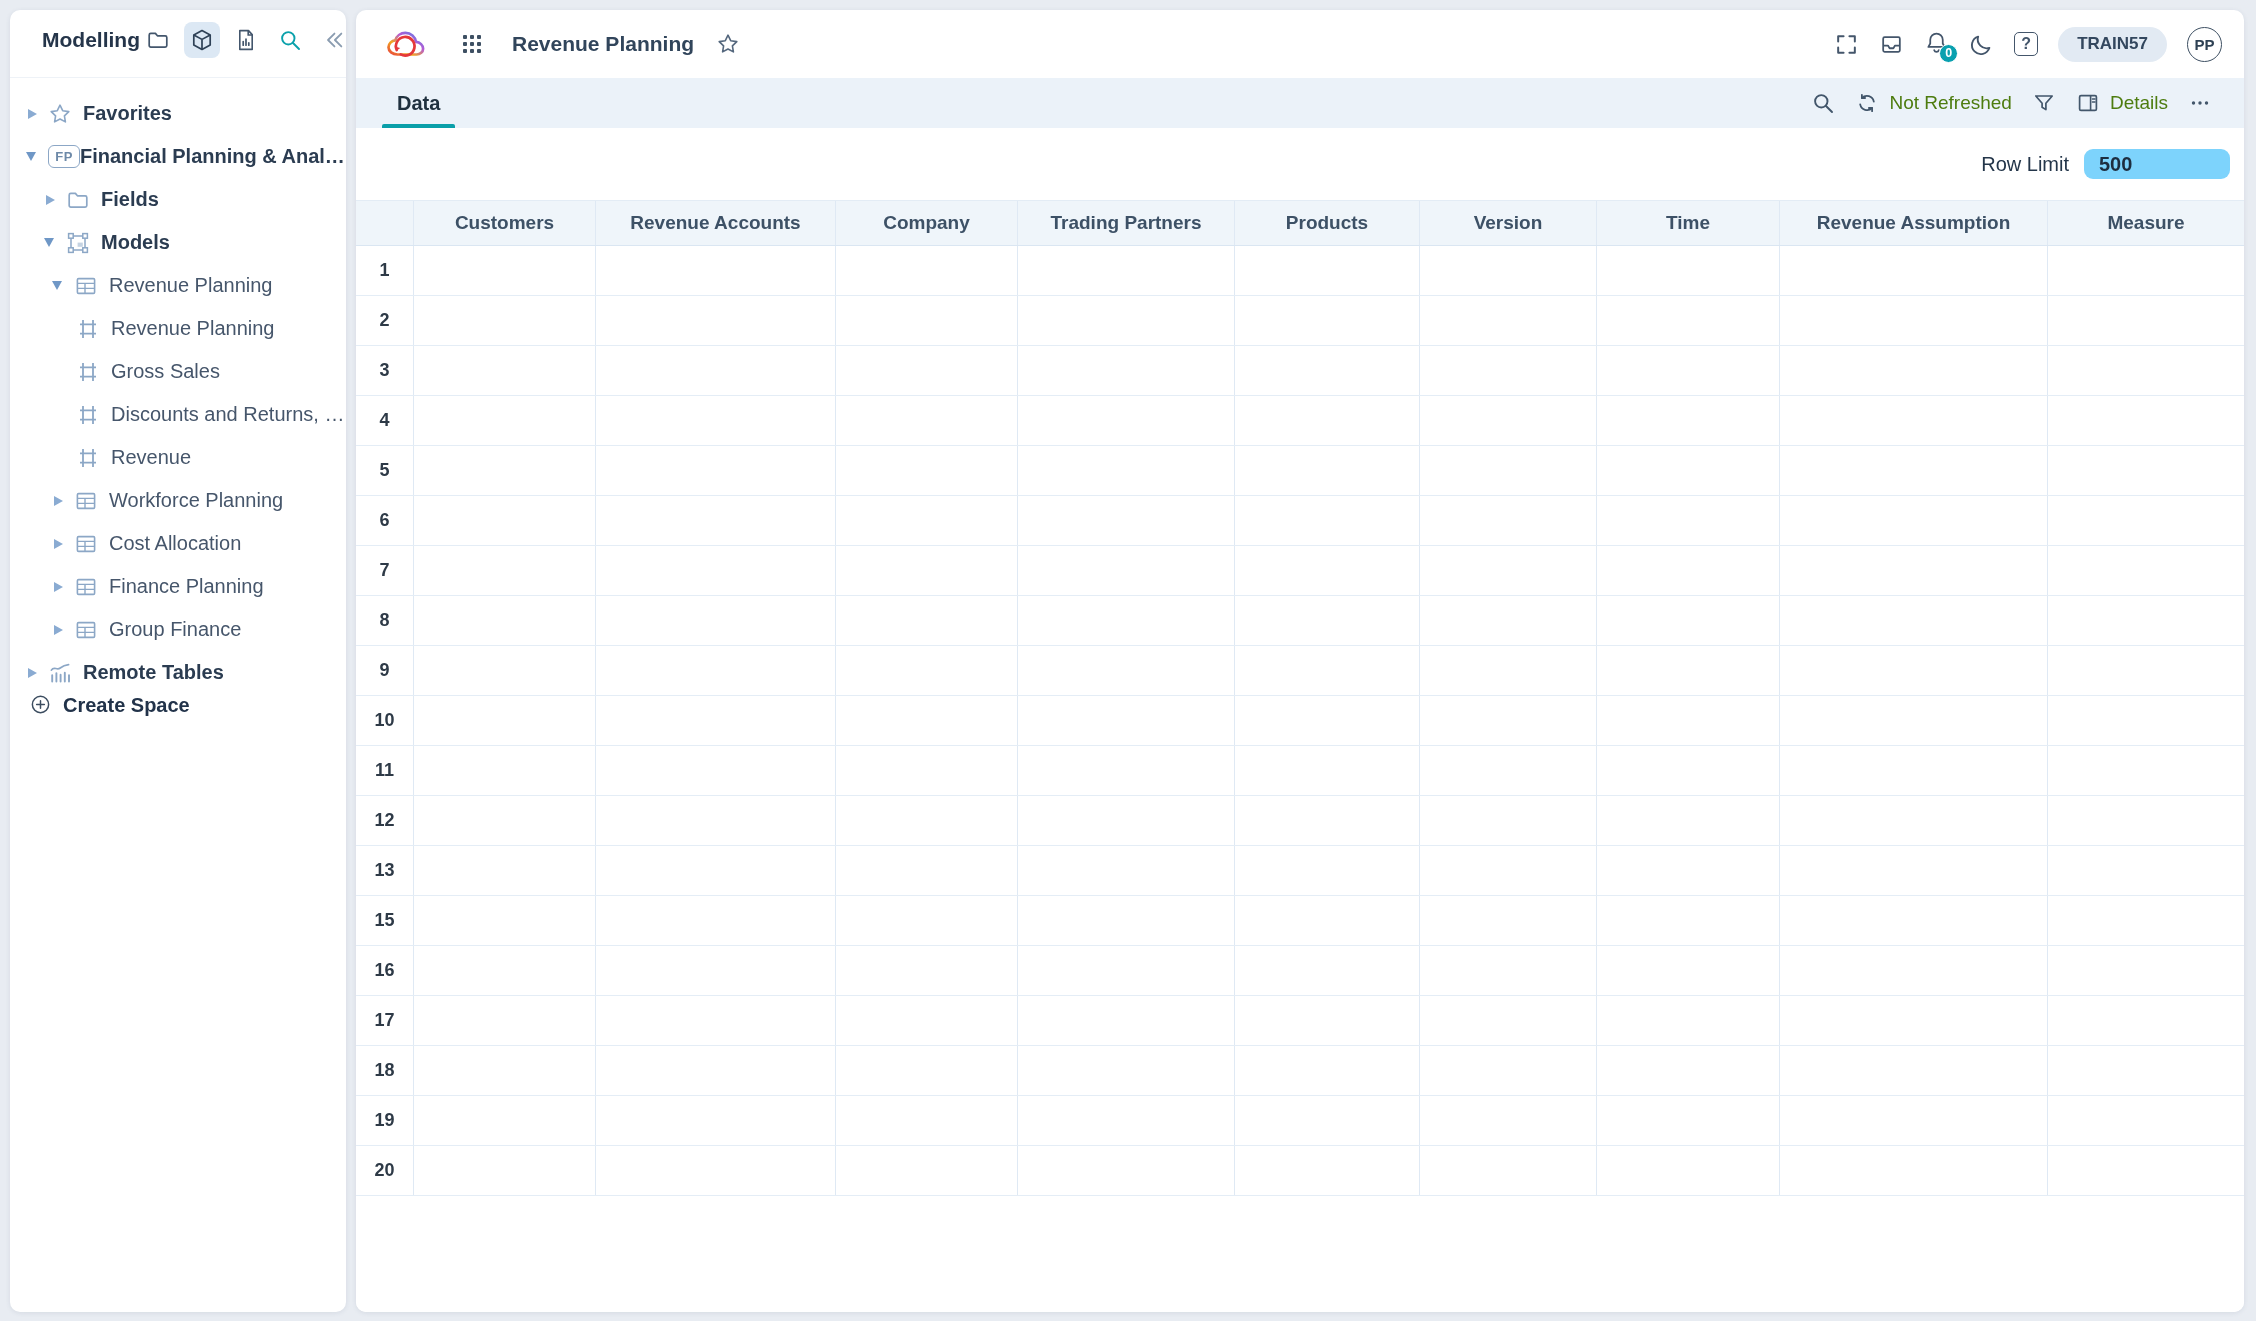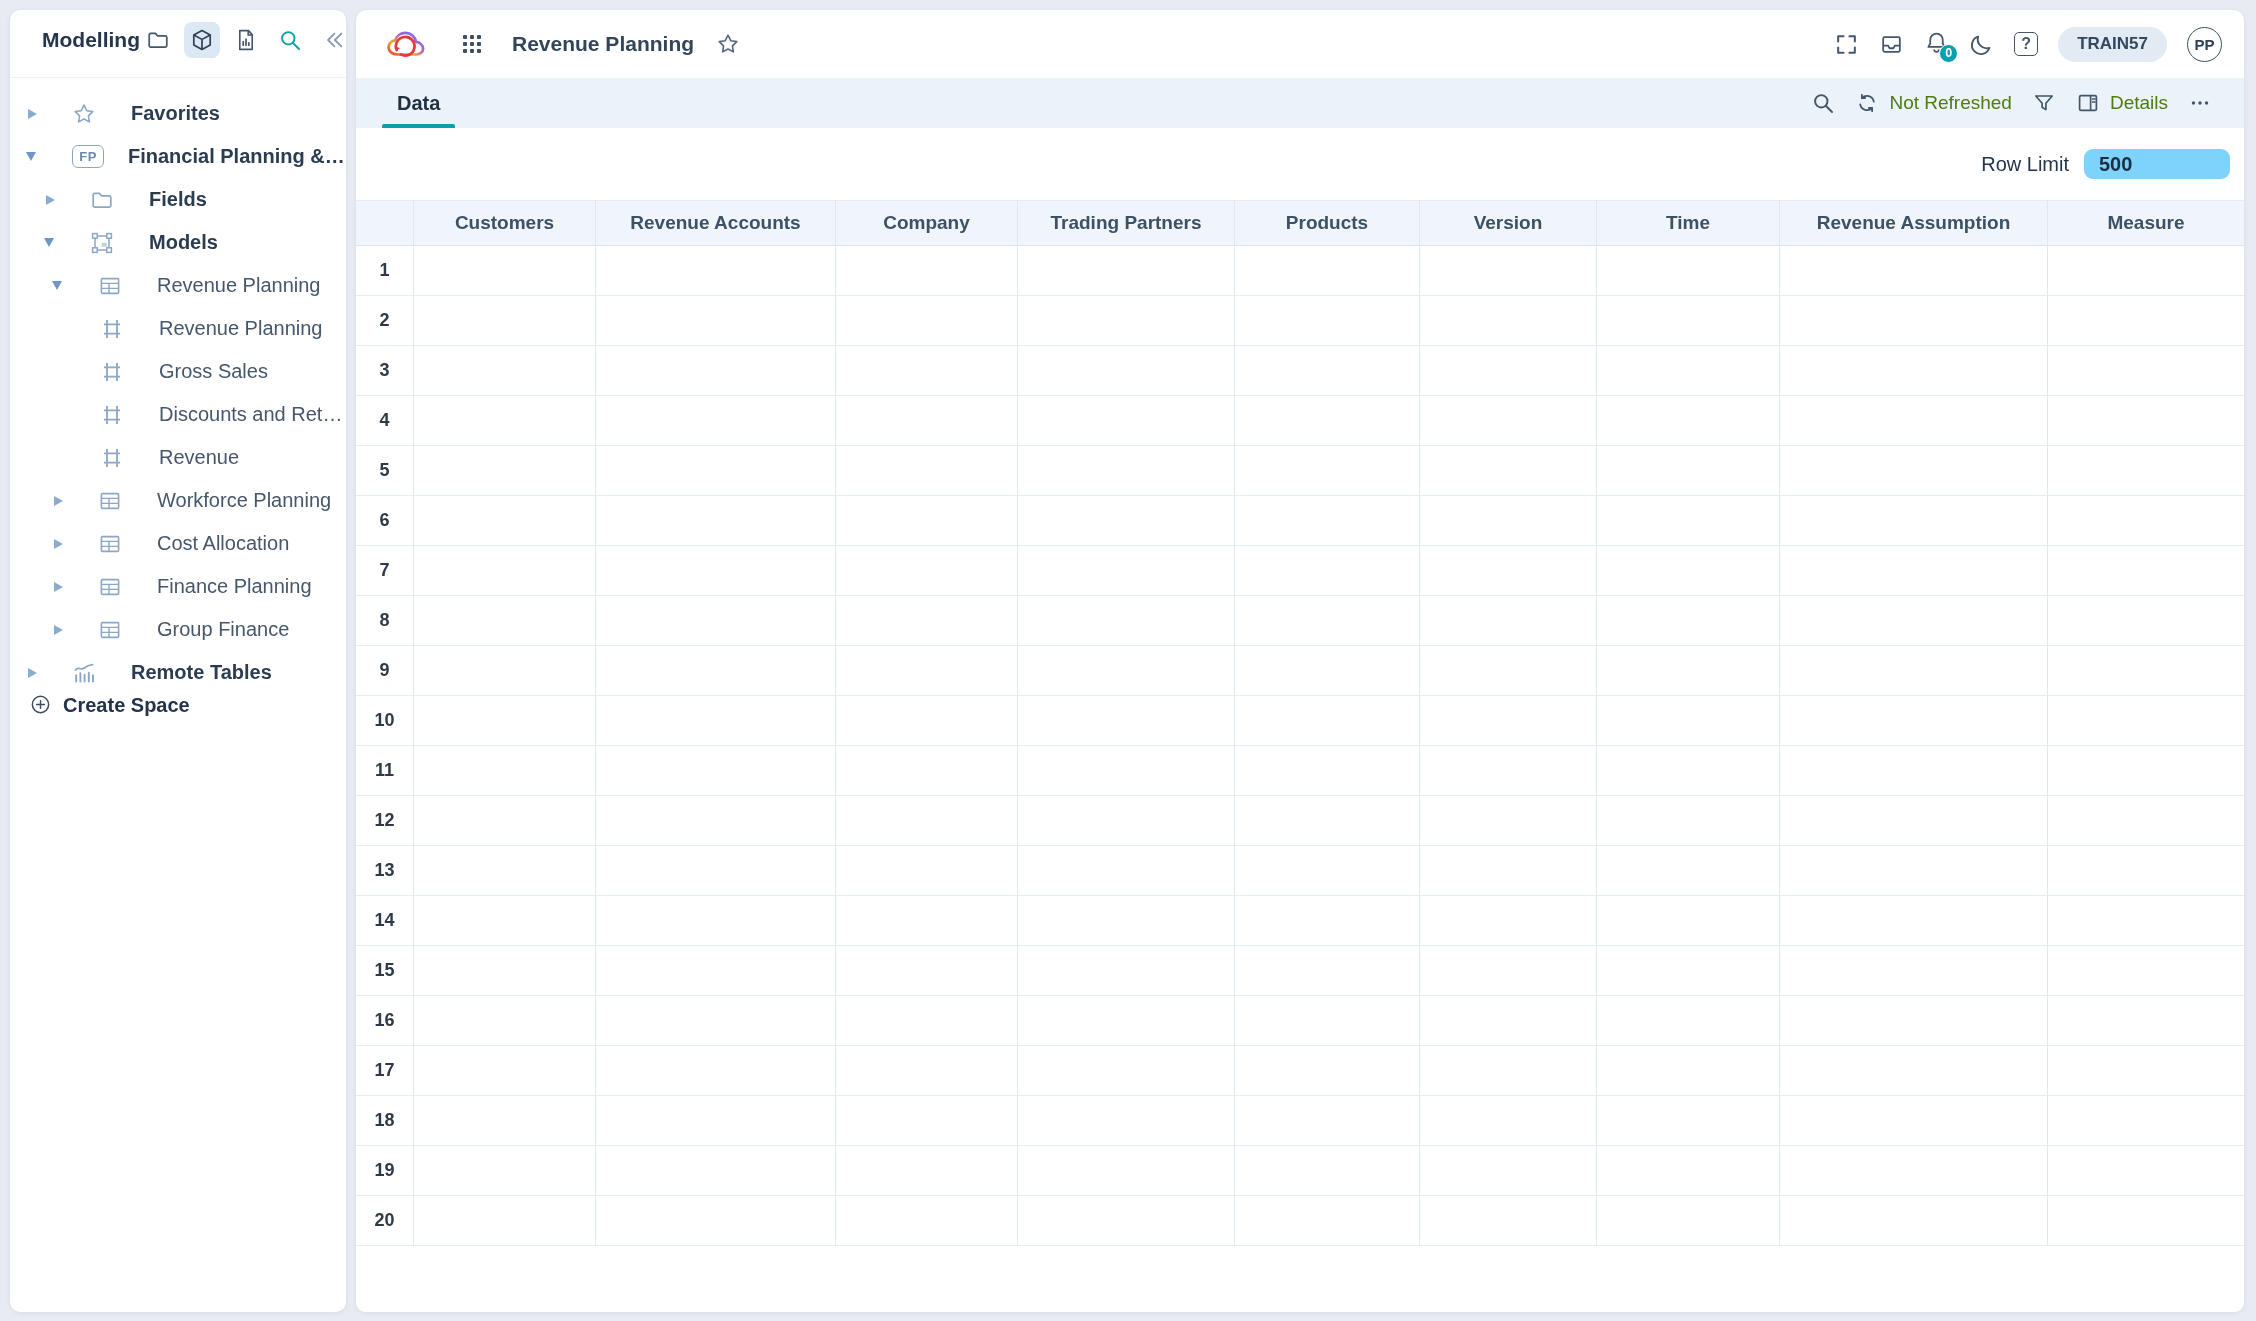--- a/index.html
+++ b/index.html
@@ -30,21 +30,21 @@
   .tool-btn.teal { color:#0aa1ab; }
   .tool-btn.dim { color:#8a9cb0; }
   .icon { display:inline-flex; align-items:center; justify-content:center; }
   .icon svg { width:100%; height:100%; display:block; }
   .i24 { width:24px; height:24px; }
   .i22 { width:22px; height:22px; }
   .brand-cube { width:26px; height:26px; color:#18b0bd; }
 
   #tree { padding-top:14px; }
   .tree-row {
-    height:43px; display:flex; align-items:center; cursor:pointer;gap:24px;
+    height:43px; display:flex; align-items:center; cursor:pointer;
   }
   .lvl0 { padding-left:16px; } .lvl1 { padding-left:34px; }
   .lvl2 { padding-left:42px; } .lvl3 { padding-left:66px; }
   .tw { width:22px; flex:0 0 22px; display:flex; align-items:center; }
   .tw.none { width:0; flex:0 0 0; }
   .tri-r { width:0; height:0; border-left:9px solid #8aabd2; border-top:5.5px solid transparent; border-bottom:5.5px solid transparent; margin-left:2px; }
   .tri-d { width:0; height:0; border-top:9px solid #6f97c6; border-left:5.5px solid transparent; border-right:5.5px solid transparent; margin-left:0px; }
   .tree-icon { width:24px; height:24px; flex:0 0 24px; margin-right:11px; color:#8ca7c6; }
   .fp-badge {
     width:32px; height:23px; flex:0 0 32px; 
@@ -641,32 +641,20 @@
         <div class="g-cell"></div>
         <div class="g-cell"></div>
         <div class="g-cell"></div>
         <div class="g-cell"></div>
         <div class="g-cell"></div>
         <div class="g-cell"></div>
         <div class="g-cell"></div>
         <div class="g-cell"></div>
       </div>
       <div class="g-row g-body-row" style="grid-template-columns: 58px 182px 240px 182px 217px 185px 177px 183px 268px 196px;">
-        <div class="g-cell g-rownum">14</div>
-        <div class="g-cell"></div>
-        <div class="g-cell"></div>
-        <div class="g-cell"></div>
-        <div class="g-cell"></div>
-        <div class="g-cell"></div>
-        <div class="g-cell"></div>
-        <div class="g-cell"></div>
-        <div class="g-cell"></div>
-        <div class="g-cell"></div>
-      </div>
-      <div class="g-row g-body-row" style="grid-template-columns: 58px 182px 240px 182px 217px 185px 177px 183px 268px 196px;">
         <div class="g-cell g-rownum">15</div>
         <div class="g-cell"></div>
         <div class="g-cell"></div>
         <div class="g-cell"></div>
         <div class="g-cell"></div>
         <div class="g-cell"></div>
         <div class="g-cell"></div>
         <div class="g-cell"></div>
         <div class="g-cell"></div>
         <div class="g-cell"></div>

